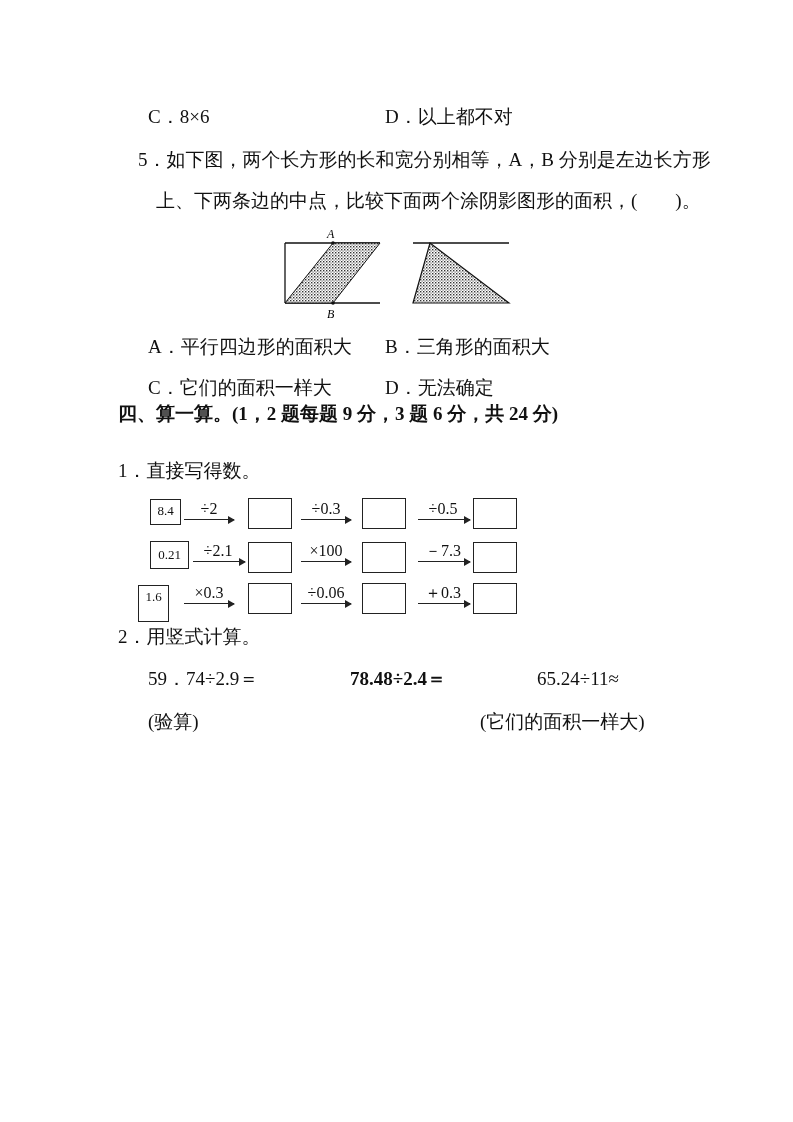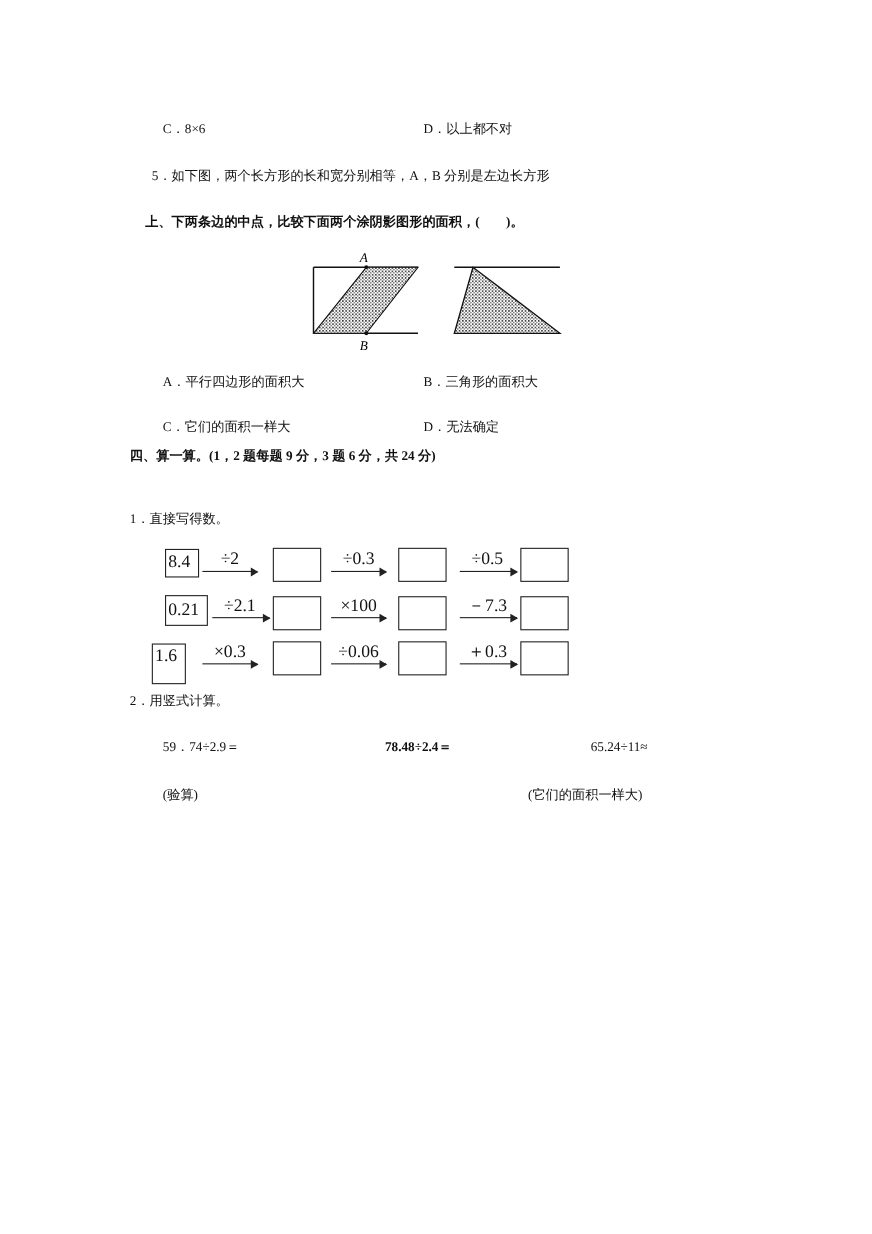--- a/index.html
+++ b/index.html
@@ -1,36 +1,36 @@
 <!DOCTYPE html>
 <html><head>
 <meta charset="utf-8">
 <style>
   html, body { margin:0; padding:0; background:#fff; }
   body { width:793px; height:1122px; position:relative; overflow:hidden;
          font-family:"Liberation Serif","DejaVu Serif",serif; color:#111; }
-  .t { position:absolute; font-size:12px; line-height:20px; white-space:nowrap; }
+  .t { position:absolute; font-size:19px; line-height:20px; white-space:nowrap; }
   .b { font-weight:bold; }
   .box { position:absolute; border:1.3px solid #222; box-sizing:border-box; }
   .startbox { position:absolute; border:1.3px solid #222; box-sizing:border-box;
-              font-size:16px; line-height:22px; padding:0 2px; }
+              font-size:13px; line-height:22px; padding:0 2px; text-align:center; }
   .op { position:absolute; font-size:16px; line-height:18px; text-align:center; white-space:nowrap; }
   .arrow { position:absolute; height:0; border-top:1.2px solid #222; }
   .arrow::after { content:""; position:absolute; right:-1px; top:-4.5px;
                   border-left:7px solid #222; border-top:4px solid transparent; border-bottom:4px solid transparent; }
   svg.fig { position:absolute; }
 </style>
 </head>
 <body>
 
 <div class="t" style="left:148px;top:107px;">C．8×6</div>
 <div class="t" style="left:385px;top:107px;">D．以上都不对</div>
 
 <div class="t" style="left:100px;top:150px;margin-left:38px;">5．如下图，两个长方形的长和宽分别相等，A，B 分别是左边长方形</div>
-<div class="t" style="left:132px;top:191px;font-weight:bold;">上、下两条边的中点，比较下面两个涂阴影图形的面积，(　　)。</div>
+<div class="t" style="left:156px;top:191px;">上、下两条边的中点，比较下面两个涂阴影图形的面积，(　　)。</div>
 
 <svg class="fig" style="left:278px;top:222px;" width="110" height="100" viewBox="0 0 110 100">
   <defs>
     <pattern id="dots" width="3" height="3" patternUnits="userSpaceOnUse">
       <rect width="3" height="3" fill="#fff"></rect>
       <rect x="0" y="0" width="1.4" height="1.4" fill="#333"></rect>
       <rect x="1.5" y="1.5" width="1.2" height="1.2" fill="#666"></rect>
     </pattern>
   </defs>
 

